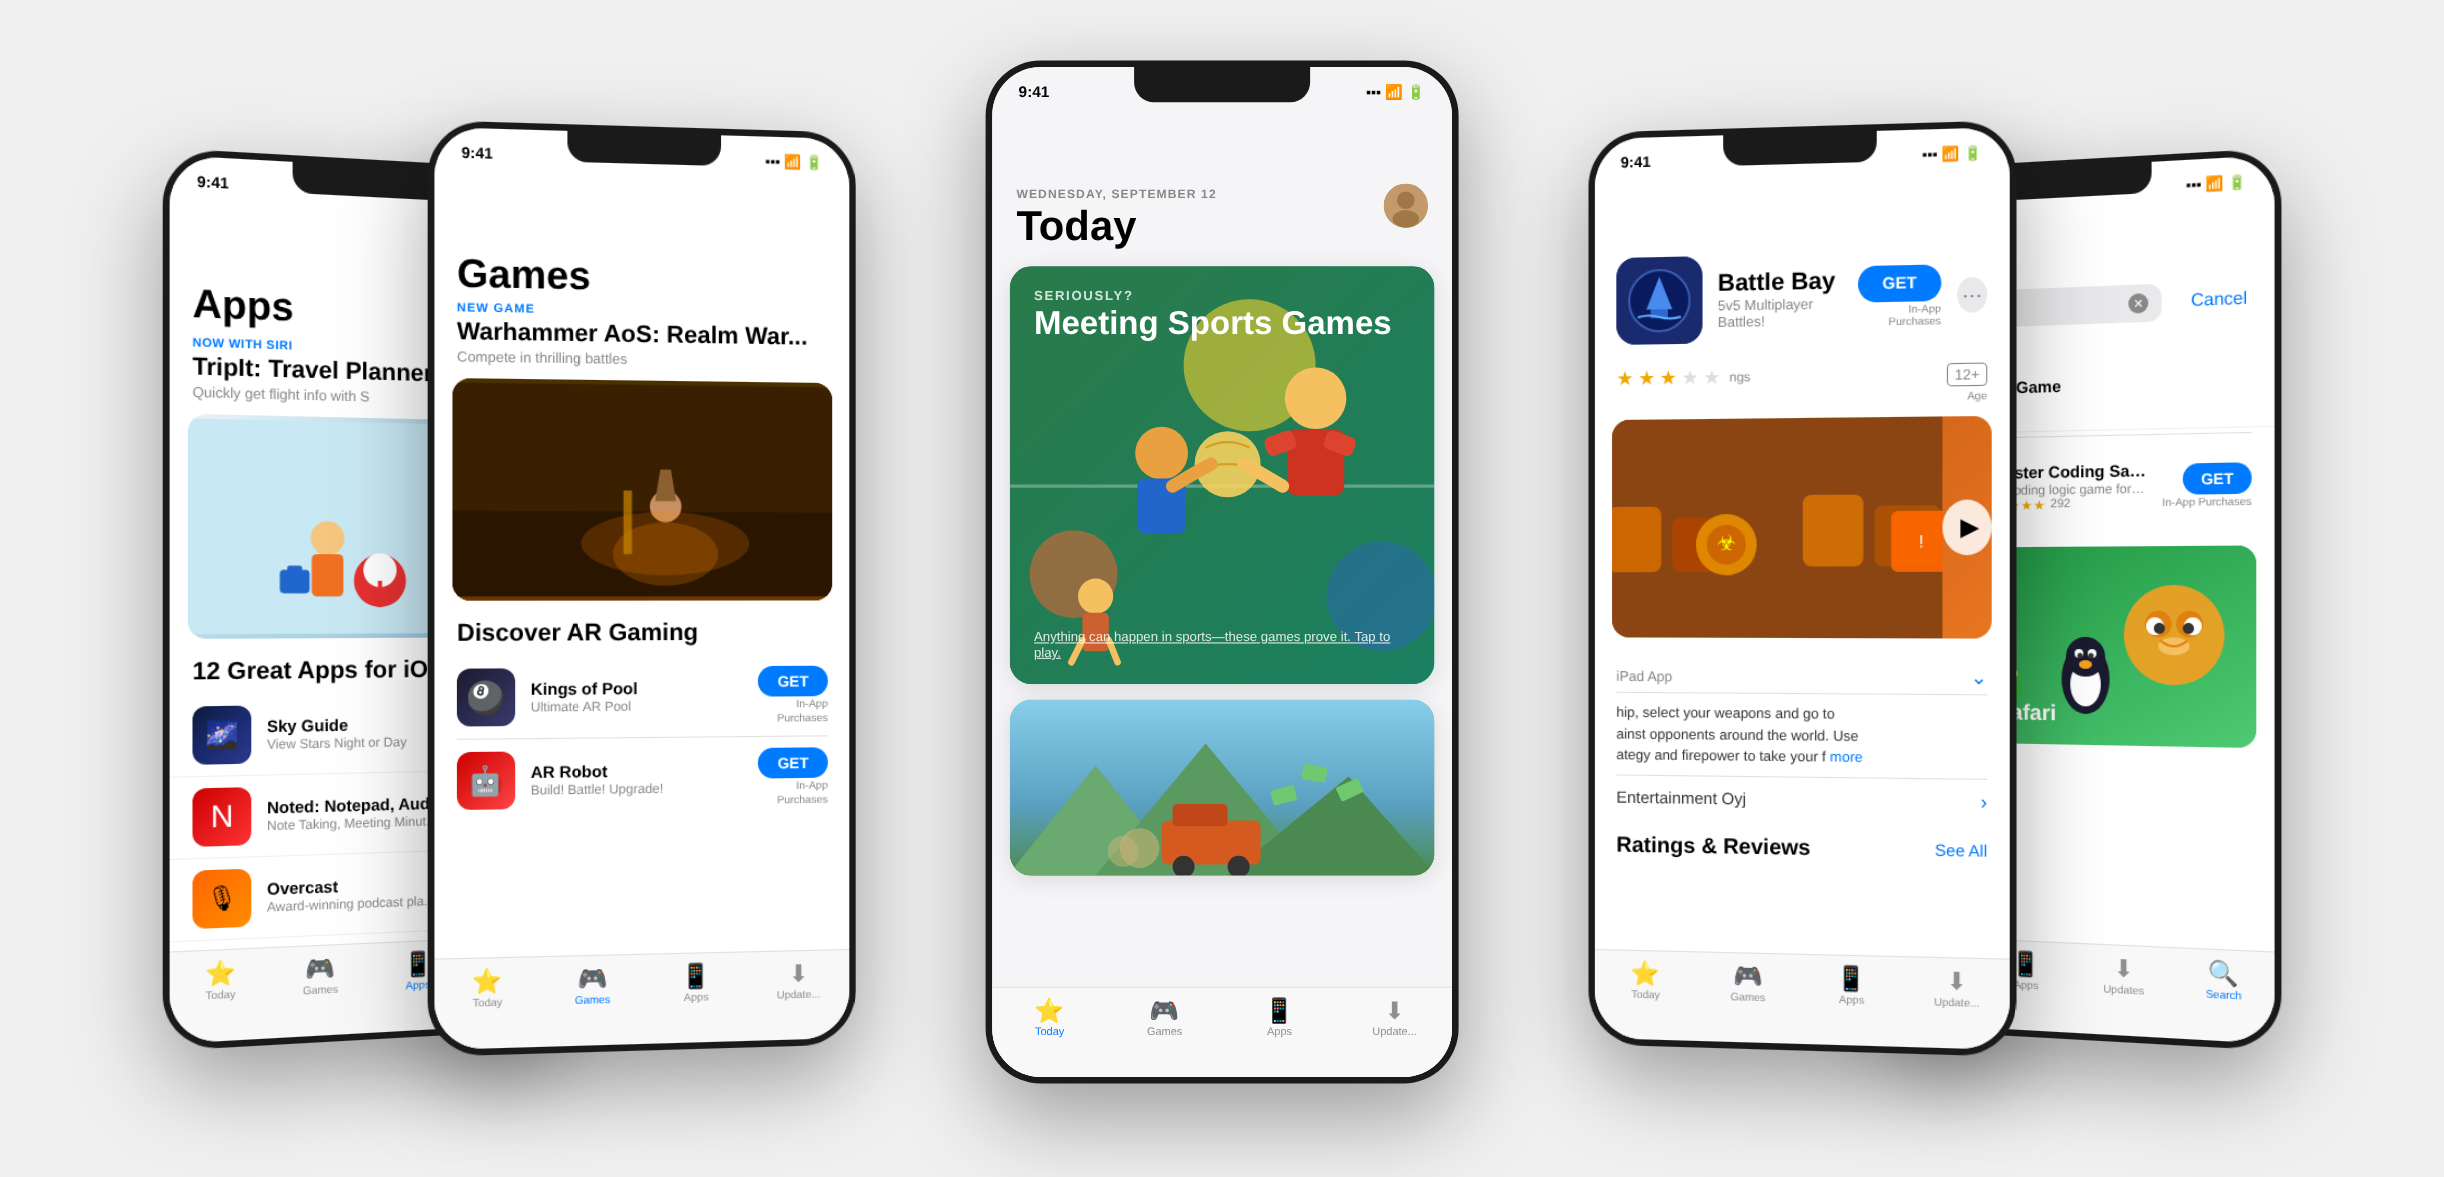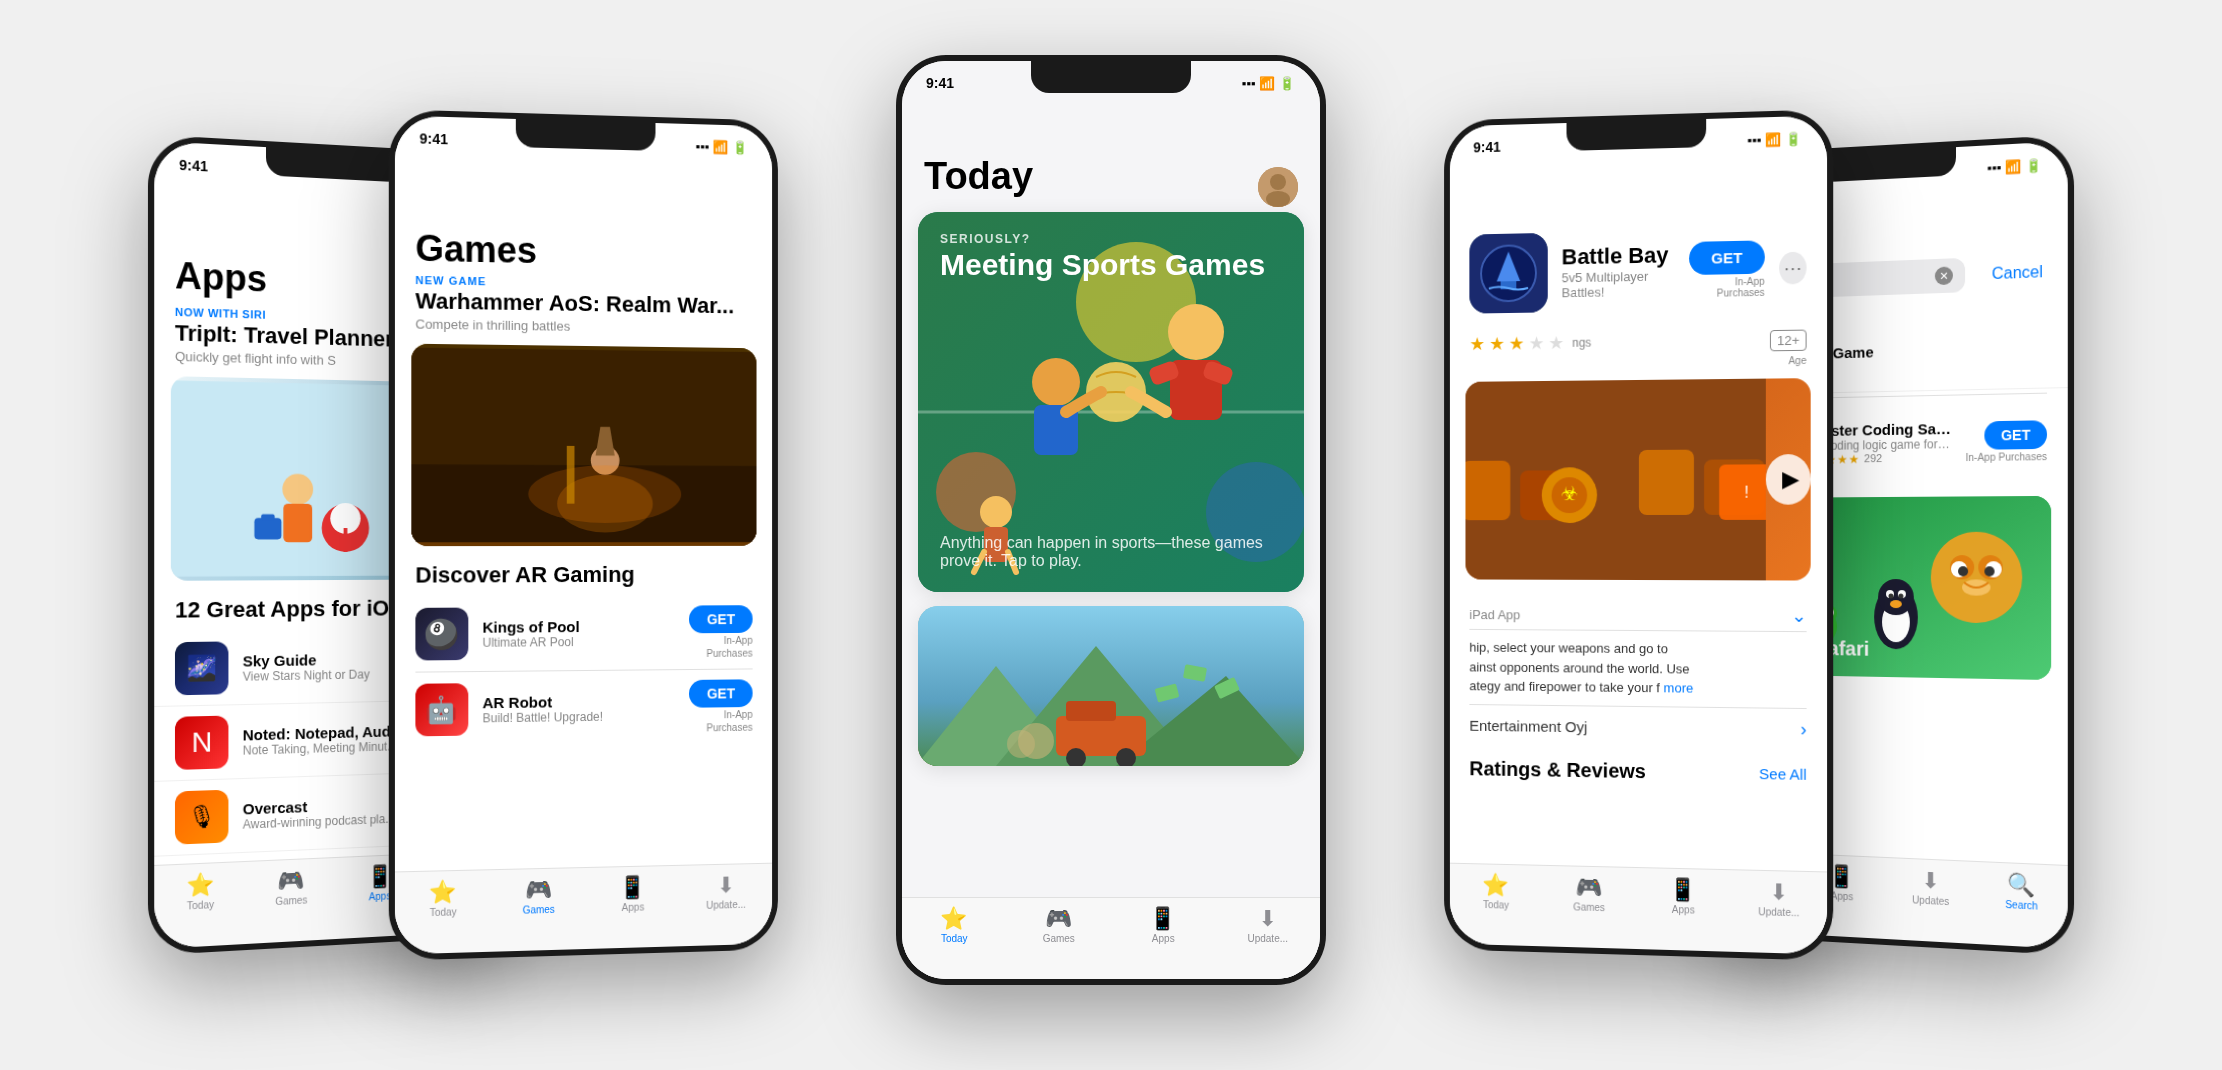--- a/index.html
+++ b/index.html
@@ -330,22 +330,23 @@
       font-weight: 700;
       color: #fff;
       line-height: 1.1;
     }
 
     .today-card-desc {
       position: absolute;
       bottom: 22px;
       left: 22px;
       right: 22px;
-      font-size: 16px;
+      font-size: 12px;
       color: rgba(255,255,255,0.85);
+      text-decoration: underline;
     }
 
     .today-card-secondary {
       height: 160px;
       background: linear-gradient(180deg, #e8d4a0 0%, #c4a060 100%);
       position: relative;
     }
 
     
     .battle-screen { background: #fff; padding-top: 50px; }
@@ -821,20 +822,21 @@
         <div class="screen-content today-screen">
           <div class="status-bar">
             <span class="status-time">9:41</span>
             <div class="status-icons">
               <span>▪▪▪</span>
               <span>📶</span>
               <span>🔋</span>
             </div>
           </div>
           <div style="padding-top: 44px; position:relative;">
+            <div class="today-date">WEDNESDAY, SEPTEMBER 12</div>
             <div class="today-title">Today</div>
 
             <div class="today-avatar">
               <svg width="40" height="40" viewBox="0 0 40 40">
                 <circle cx="20" cy="20" r="20" fill="#c49a6c"></circle>
                 <circle cx="20" cy="15" r="8" fill="#a07848"></circle>
                 <ellipse cx="20" cy="32" rx="12" ry="8" fill="#a07848"></ellipse>
               </svg>
             </div>
 

